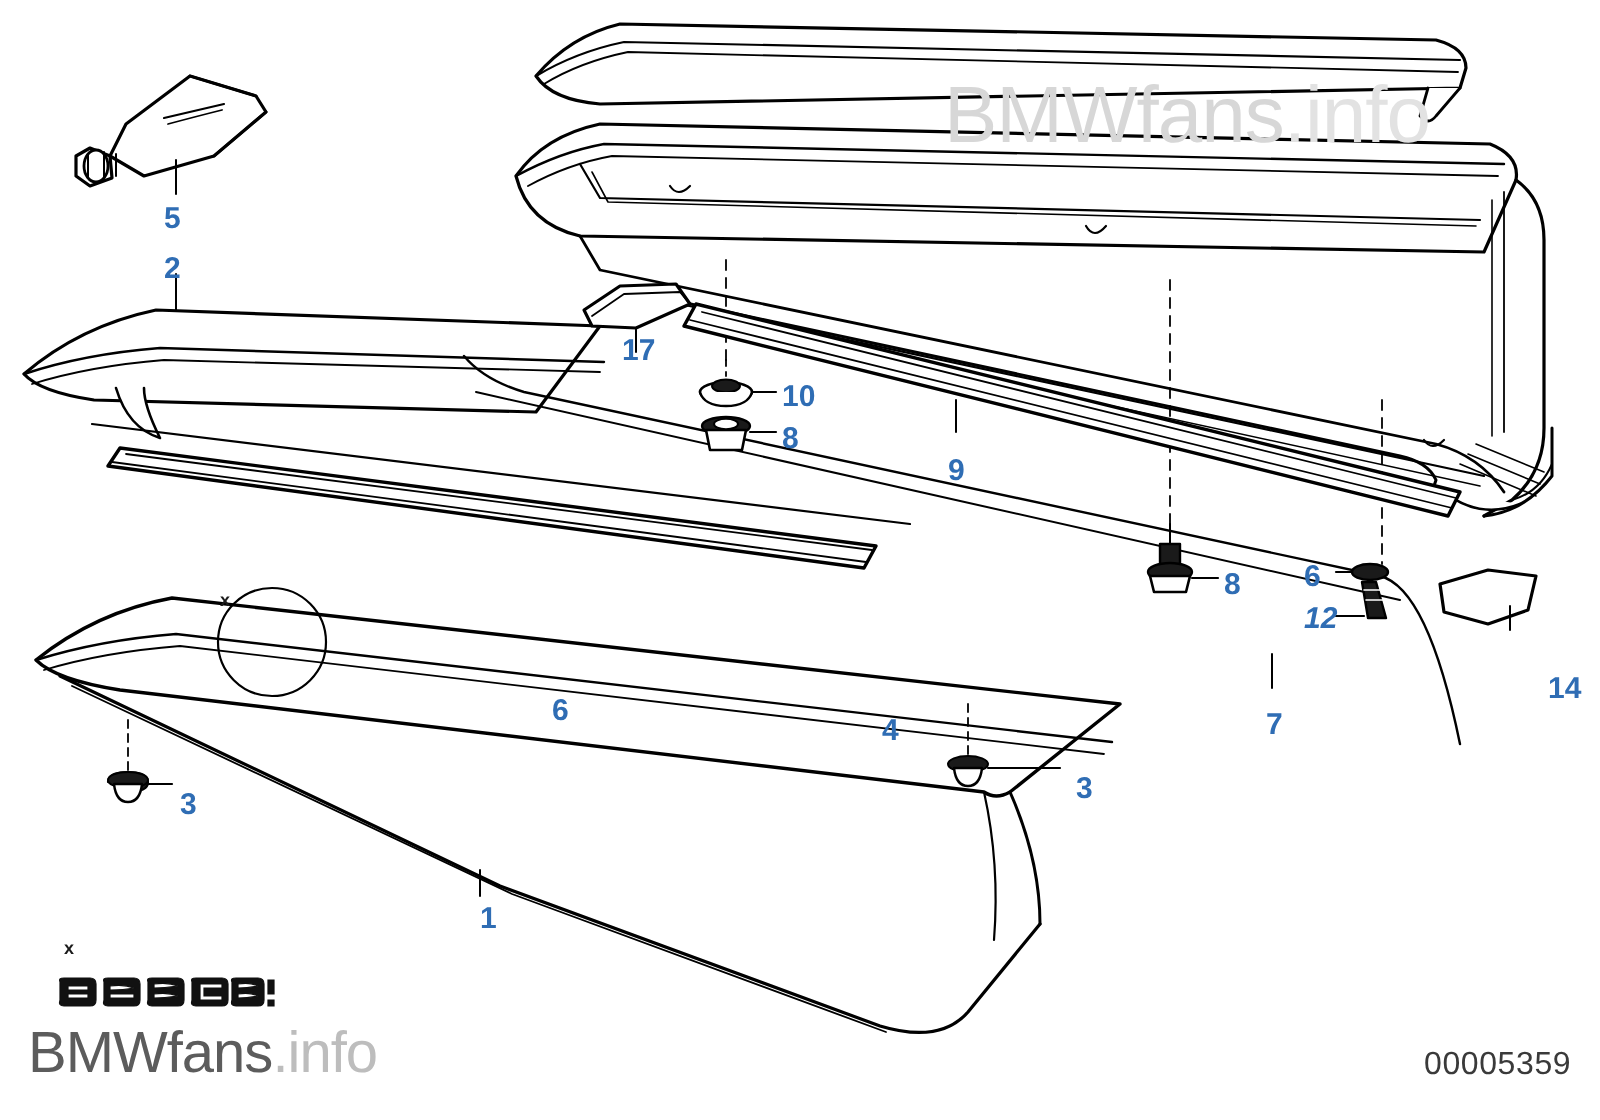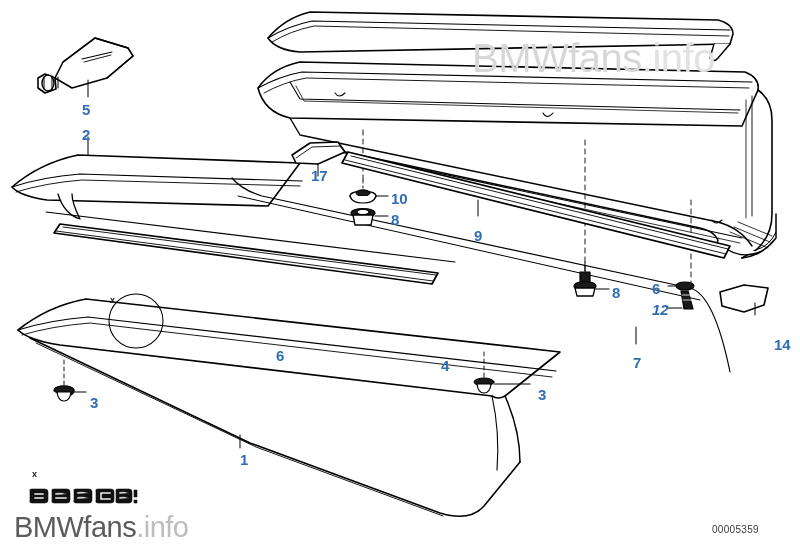--- a/index.html
+++ b/index.html
@@ -63,21 +63,21 @@
     letter-spacing: -0.5px;
     white-space: nowrap;
   }
   #footer-logo .lg-main { color: #5c5c5c; }
   #footer-logo .lg-tld  { color: #bdbdbd; }
   #diagram-ref {
     position: absolute;
     left: 712px;
     top: 524px;
     font-family: "Liberation Sans", sans-serif;
-    font-size: 10px;
+    font-size: 16px;
     color: #3a3a3a;
     letter-spacing: 0.3px;
     white-space: nowrap;
   }
   #badge-emblem {
     position: absolute;
     left: 28px;
     top: 487px;
     width: 110px;
     height: 18px;

